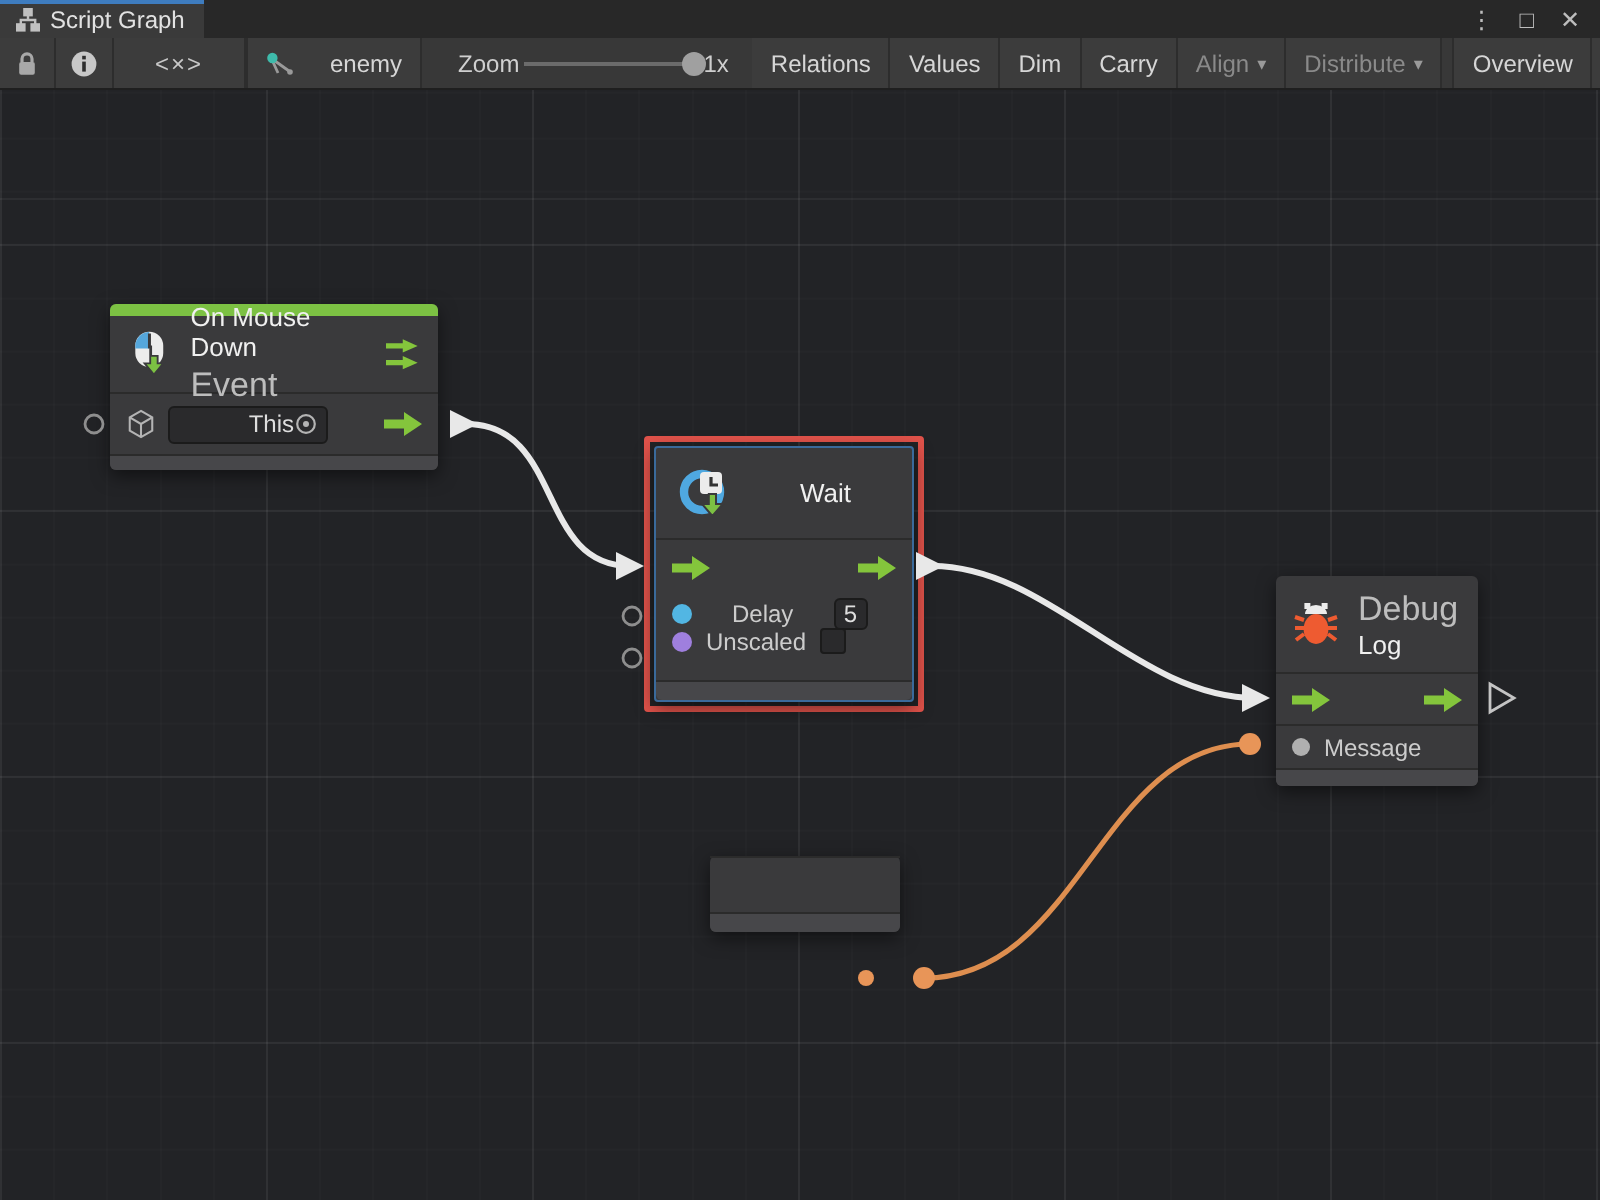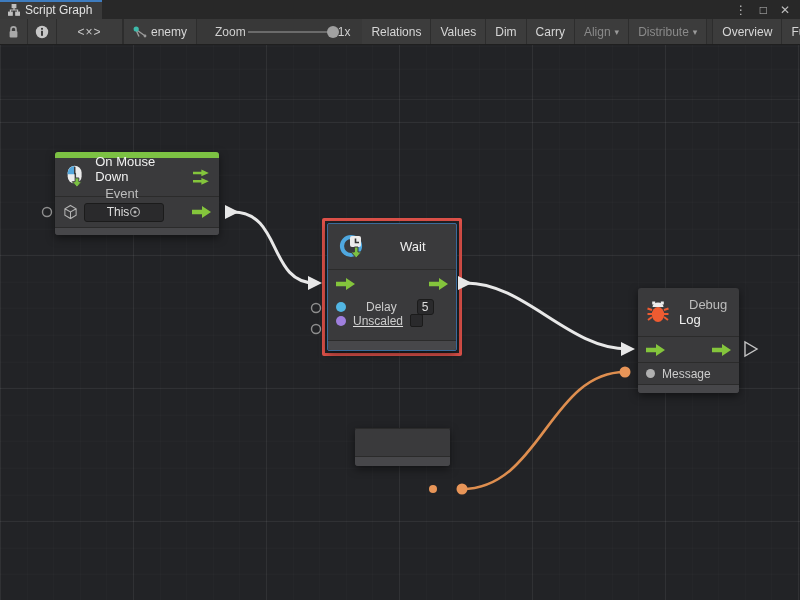--- a/index.html
+++ b/index.html
@@ -19,21 +19,21 @@
   
   .toolbar { height:26px; background:#383838; display:flex; align-items:stretch;
     flex:0 0 26px; border-bottom:1px solid #1f1f1f; color:#d6d6d6; font-size:12px; }
   .tbtn { display:flex; align-items:center; justify-content:center; padding:0 9px;
     background:#3c3c3c; border-right:1px solid #2d2d2d; white-space:nowrap; }
   .tbtn.icon-btn { padding:0 7px; }
   .tbtn.disabled { color:#8a8a8a;align-items:center; }
   .caret { font-size:9px; margin-left:4px; color:#9a9a9a; }
   .code-btn { min-width:66px; color:#c9c9c9; letter-spacing:1px; }
   .group-gap { width:14px; background:#333; border-right:1px solid #2d2d2d; }
-  .enemy-btn { gap:4px; }
+  .enemy-btn { gap:18px; }
   .zoomctl { display:flex; align-items:center; gap:2px; padding:0 12px 0 18px; color:#cfcfcf; }
   .zoom-track { position:relative; width:88px; height:2px; background:#6b6b6b; }
   .zoom-thumb { position:absolute; right:-3px; top:-5px; width:12px; height:12px;
     border-radius:50%; background:#a0a0a0; }
   .tb-right { margin-left:auto; display:flex; align-items:stretch; }
   .ovw { margin-left:5px; border-left:1px solid #2d2d2d; }
 
   
   .canvas { position:relative; flex:1; background-color:#222326;
     background-image:
@@ -43,45 +43,45 @@
       repeating-linear-gradient(to bottom, rgba(255,255,255,0.016) 0 1px, transparent 1px 26.6px);
     background-position: 0 0, 0 77px, 0 0, 0 23.8px; }
 
   .wires { position:absolute; left:0; top:0; width:800px; height:555px; z-index:6; pointer-events:none; }
 
   
   .node { position:absolute; background:#3a3a3c; border-radius:3px;
     box-shadow:0 3px 9px rgba(0,0,0,.5); color:#ddd; z-index:3; }
   .nhead { display:flex; align-items:center; padding:5px 8px; }
   .ntitle { font-size:13px; color:#f0f0f0; }
-  .nsub { font-size:13px; color:#bdbdbd; margin-top:2px;margin-left:10px; }
+  .nsub { font-size:17px; color:#bdbdbd; margin-top:2px; }
   .nrow { display:flex; align-items:center; padding:0 8px; border-top:1px solid #2b2b2b; }
   .nfoot { border-top:1px solid #2b2b2b; background:#47474a; border-radius:0 0 3px 3px; }
   .vfield { background:#2a2a2c; border:1px solid #1b1b1b; border-radius:3px;
     color:#dedede; font-size:12px; display:flex; align-items:center; }
   .dot { border-radius:50%; flex:0 0 auto; }
   .plabel { font-size:12px; color:#cccccc; }
 
   
   .n-omd { left:55px; top:107px; width:164px; }
   .n-omd .greenbar { height:6px; background:#7cc143; border-radius:3px 3px 0 0; }
   .n-omd .nhead { height:38px; gap:8px; }
   .n-omd .nrow { height:31px; gap:6px; }
-  .n-omd .vfield { width:80px; height:19px; padding:0 4px; justify-content:center; }
+  .n-omd .vfield { width:80px; height:19px; padding:0 4px; justify-content:flex-end; }
   .n-omd .nfoot { height:8px; }
 
   
   .sel { position:absolute; left:322px; top:173px; z-index:4;
     border:3px solid #e0524a; padding:2px; border-radius:2px; }
   .n-wait { position:relative; width:130px; background:#3a3a3c; border:1px solid #3a6a9b;
     border-radius:2px; box-shadow:0 3px 9px rgba(0,0,0,.5); color:#ddd; }
   .n-wait .nhead { height:45px; gap:10px; padding:0 10px; }
   .n-wait .flowrow { height:28px; justify-content:space-between; }
   .n-wait .drow { height:20px; gap:20px; border-top:none; }
-  .n-wait .urow { height:23px; gap:7px; border-top:none; padding-bottom:16px;text-decoration:underline; }
+  .n-wait .urow { height:23px; gap:7px; border-top:none; padding-bottom:16px; }
   .n-wait .vfield { width:17px; height:16px; justify-content:center; }
   .checkbox { width:13px; height:13px; background:#2a2a2c; border:1px solid #1b1b1b; border-radius:2px; }
   .n-wait .nfoot { height:10px; }
 
   
   .n-debug { left:638px; top:243px; width:101px; }
   .n-debug .nhead { height:48px; gap:9px; }
   .n-debug .flowrow { height:26px; justify-content:space-between; }
   .n-debug .mrow { height:22px; gap:7px; }
   .n-debug .nfoot { height:9px; }

